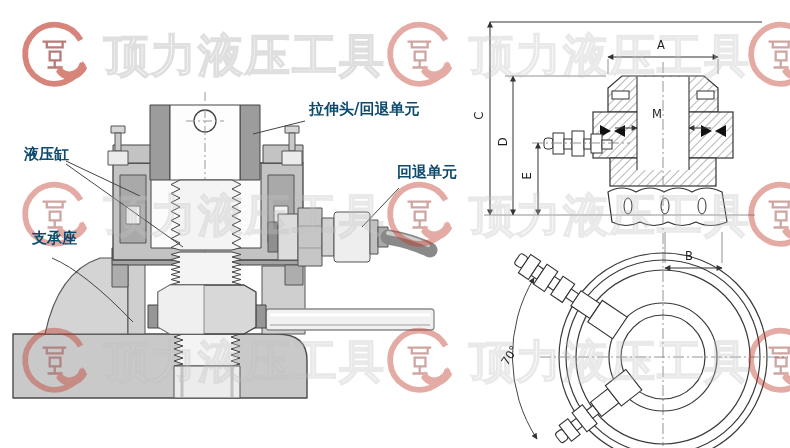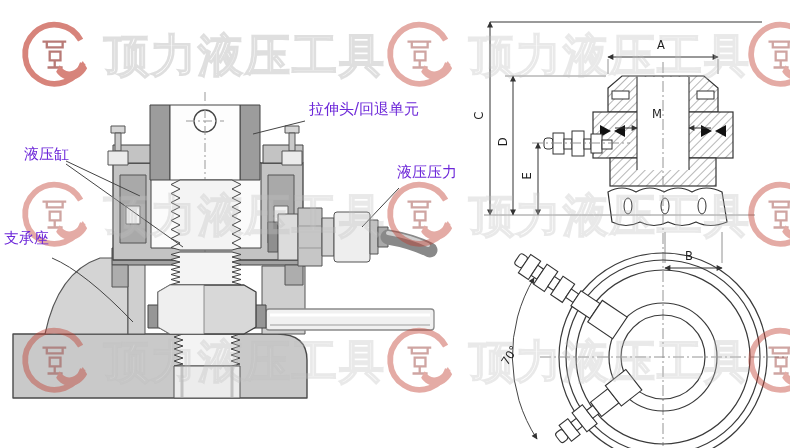--- a/index.html
+++ b/index.html
@@ -10,21 +10,21 @@
            pointer-events:none;}
   .wm-text{font-size:45px;font-weight:bold;letter-spacing:2px;white-space:nowrap;
            color:rgba(255,255,255,0.35);
            -webkit-text-stroke:1.3px rgba(185,185,185,0.75);}
   .wm-logo{width:72px;height:74px;flex:0 0 auto;}
   .wm-faint{opacity:.42;}
   .wm-strong{opacity:.62;}
   
   #art{position:absolute;left:0;top:0;z-index:2;}
   
-  .lbl{position:absolute;z-index:4;color:#6d28d9;font-size:15px;font-weight:400;
+  .lbl{position:absolute;z-index:4;color:#0c4a6e;font-size:15px;font-weight:700;
        white-space:nowrap;line-height:1.1;}
   .dim{position:absolute;z-index:4;color:#1d1d1d;font-size:11.5px;font-weight:400;
        white-space:nowrap;line-height:1;}
   .rot90{transform:rotate(-90deg);transform-origin:center center;}
   .rot58{transform:rotate(-58deg);transform-origin:center center;}
 </style>
 </head>
 <body>
 
 <div id="stage">
@@ -276,22 +276,22 @@
       </g>
 
       <path d="M540,357 H788" stroke="#888" stroke-width="0.9" stroke-dasharray="11 3 2 3"></path>
 
       <path d="M534,278 A152,152 0 0 0 537,439" stroke="#444" stroke-width="1" marker-start="url(#arr)" marker-end="url(#arr)"></path>
     </g>
   </svg>
 
   <div class="lbl" style="left:309px;top:101px">拉伸头/回退单元</div>
   <div class="lbl" style="left:24px;top:146px">液压缸</div>
-  <div class="lbl" style="left:4px;top:230px">支承座</div>
-  <div class="lbl" style="left:397px;top:164px">液压压力</div>
+  <div class="lbl" style="left:32px;top:230px">支承座</div>
+  <div class="lbl" style="left:397px;top:164px">回退单元</div>
 
   <div class="dim" style="left:657px;top:40px">A</div>
   <div class="dim" style="left:652px;top:109px">M</div>
   <div class="dim rot90" style="left:499px;top:136px">D</div>
   <div class="dim rot90" style="left:524px;top:170px">E</div>
   <div class="dim rot90" style="left:476px;top:110px">C</div>
   <div class="dim" style="left:685px;top:251px">B</div>
   <div class="dim rot58" style="left:500px;top:350px">70°</div>
 
 </div>

